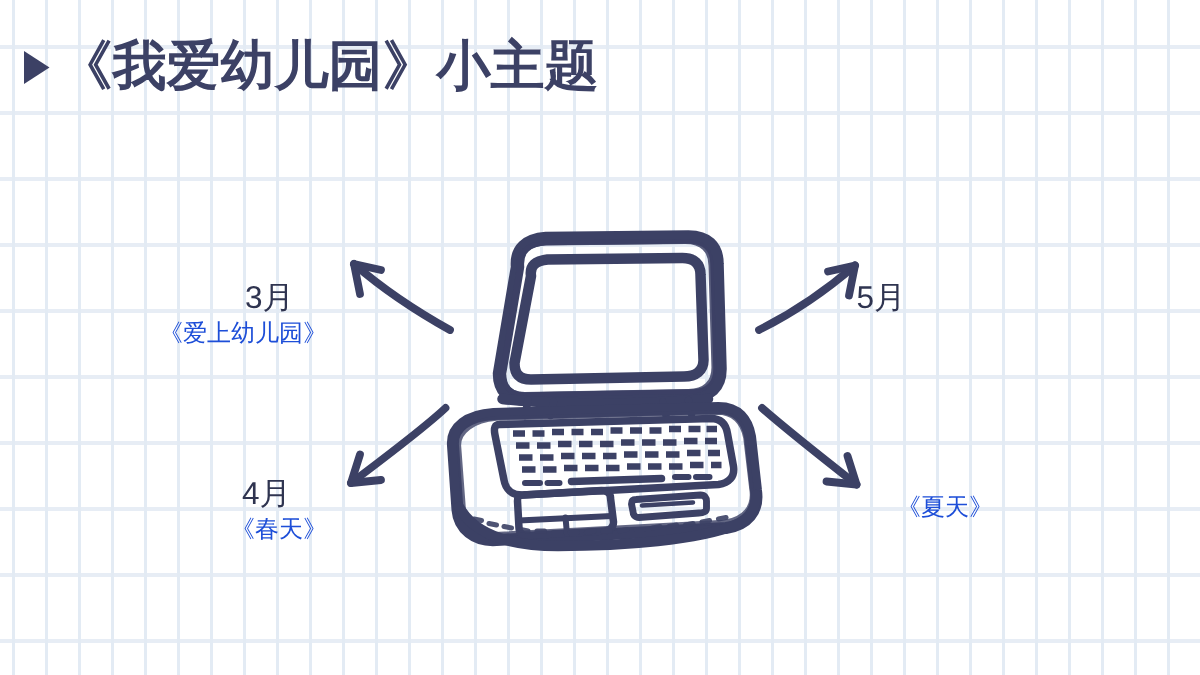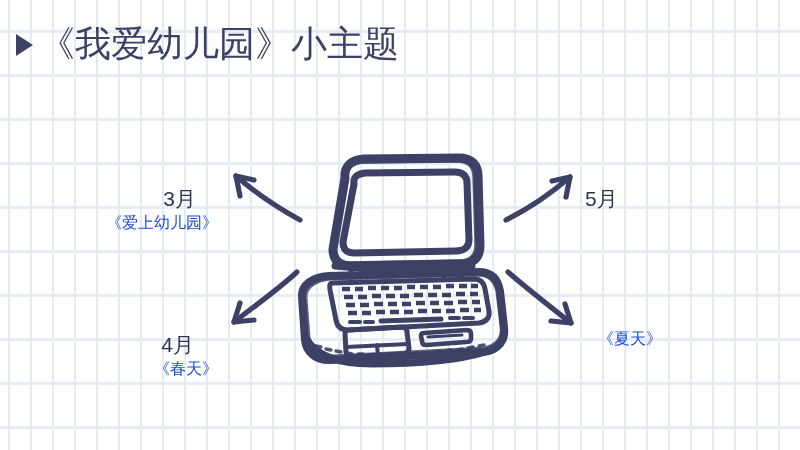--- a/index.html
+++ b/index.html
@@ -43,21 +43,21 @@
     border-top: 11px solid transparent;
     border-bottom: 11px solid transparent;
     margin-right: 2px;
     margin-top: 2px;
   }
   #title-text {
     font-size: 36px;
     line-height: 44px;
     color: #3c4165;
     letter-spacing: 0px;
-    font-weight: 400;
+    font-weight: 700;
   }
   
   .label-block {
     position: absolute;
     color: #2f3450;
     line-height: 1.28;
     white-space: normal;
     margin-top: 44px;
   }
   .label-month {
@@ -72,27 +72,27 @@
   }
   #label-mar {
     left: 78px;
     top: 142px;
     width: 140px;
     text-align: right;
   }
   #label-mar .label-month { padding-right: 22px; }
   #label-apr {
     left: 78px;
-    top: 288px;
+    top: 273px;
     width: 140px;
     text-align: right;
   }
   #label-apr .label-month { padding-right: 24px; }
   #label-may {
-    left: 585px;
+    left: 571px;
     top: 142px;
     width: 150px;
     text-align: left;
   }
   #label-may .label-title { padding-left: 14px; }
   #label-sum {
     left: 583px;
     top: 285px;
     width: 170px;
     text-align: left;

